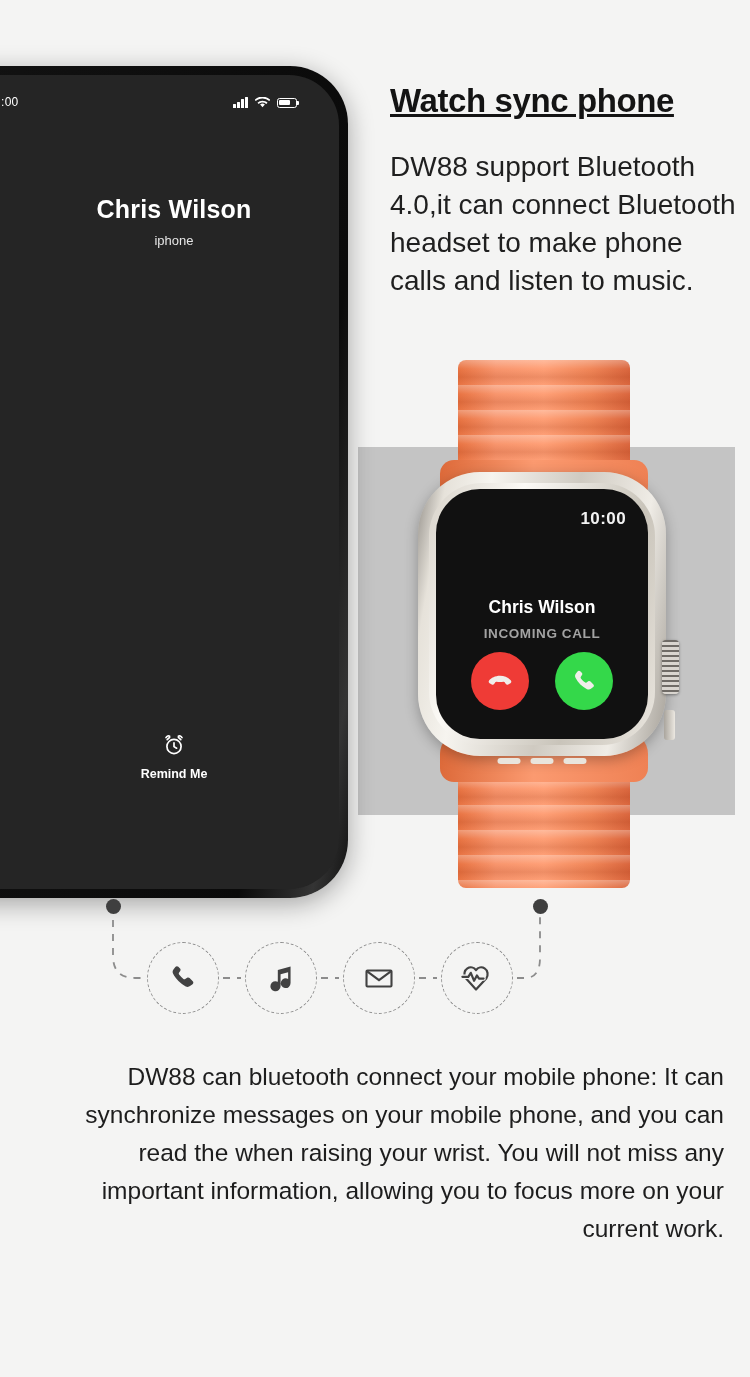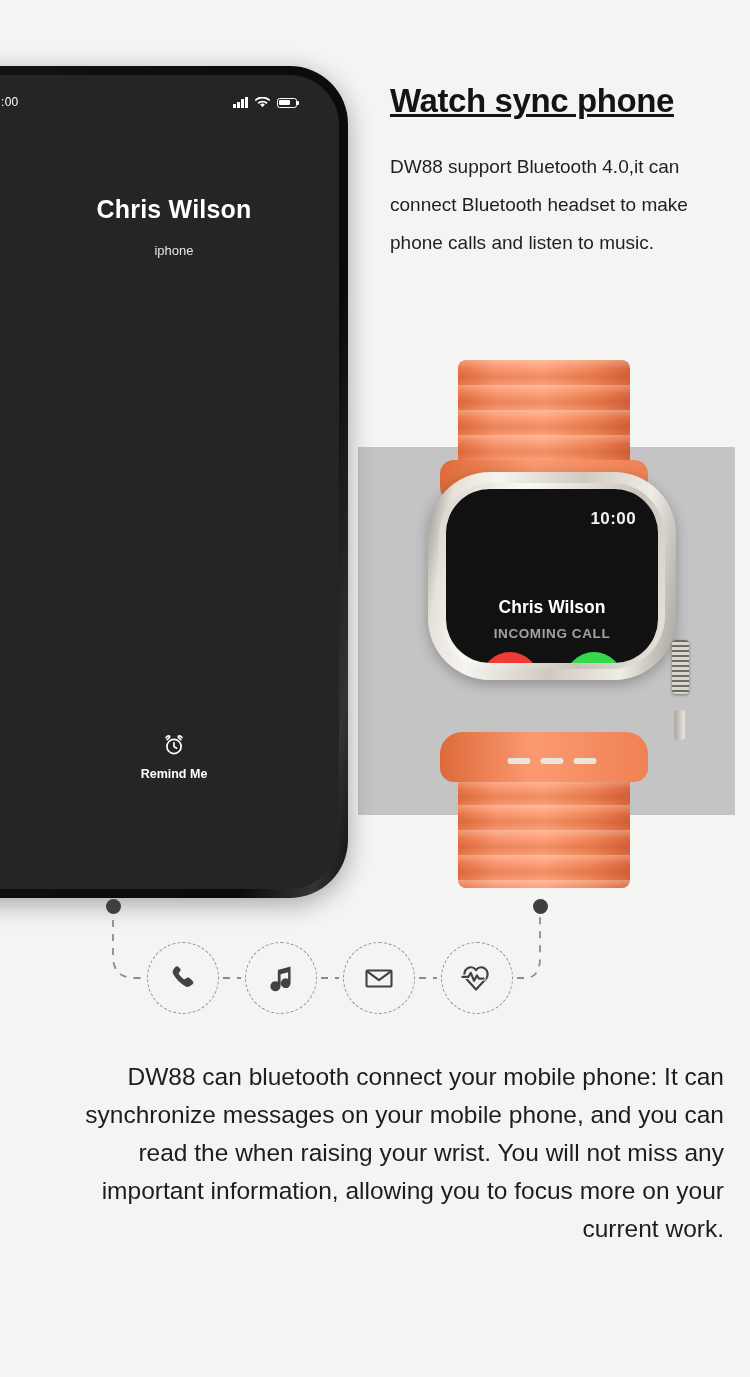--- a/index.html
+++ b/index.html
@@ -56,21 +56,21 @@
   }
   .batt::after{ content:""; position:absolute; right:-3px; top:2.6px;
     width:1.6px; height:4px; background:#fff; border-radius:0 1px 1px 0; }
   .batt i { display:block; height:100%; width:72%; background:#fff; border-radius:1px; }
 
   .caller {
     position:absolute; top:120px; left:0; right:0;
     text-align:center; padding-left:118px;
   }
   .caller-name { color:#fff; font-size:25px; font-weight:700; letter-spacing:.2px; }
-  .caller-sub { color:#e6e6e6; font-size:13px; margin-top:19px; }
+  .caller-sub { color:#e6e6e6; font-size:13px; margin-top:9px; }
 
   .phone-actions {
     position:absolute; left:118px; right:0; bottom:108px;
     display:flex; justify-content:space-around; align-items:flex-start;
   }
   .pa-col { width:120px; text-align:center; color:#fff; }
   .pa-icon { height:30px; display:flex; align-items:center; justify-content:center; }
   .pa-label { font-size:12.5px; margin-top:7px; font-weight:600; }
 
   .phone-calls {
@@ -87,21 +87,21 @@
 
   
   .headline {
     position:absolute; left:390px; top:82px;
     font-size:33px; font-weight:700; letter-spacing:-.4px;
     color:#141414;
     text-decoration:underline;
   }
   .sub-copy {
     position:absolute; left:390px; top:148px; width:348px;
-    font-size:19px; line-height:38px; color:#1f1f1f;
+    font-size:28px; line-height:38px; color:#1f1f1f;
   }
   .bottom-copy {
     position:absolute; left:52px; top:1058px; width:672px;
     font-size:24.5px; line-height:38px; color:#1d1d1d;text-align:right;
   }
 
   
   .watch { position:absolute; left:418px; top:360px; width:252px; height:530px; }
   .band {
     position:absolute; left:40px; width:172px;
@@ -117,21 +117,21 @@
     position:absolute; left:22px; top:100px; width:208px; height:48px;
     background:linear-gradient(90deg,#dd6a3a,#fb9a70 45%,#ef8154 100%);
     border-radius:14px 14px 22px 22px;
   }
   .band-flare-b {
     position:absolute; left:22px; top:372px; width:208px; height:50px;
     background:linear-gradient(90deg,#dd6a3a,#fb9a70 45%,#ef8154 100%);
     border-radius:22px 22px 14px 14px;
   }
   .case {
-    position:absolute; left:10px; top:112px; width:248px; height:208px;
+    position:absolute; left:0; top:112px; width:248px; height:284px;
     border-radius:62px;
     background:linear-gradient(100deg,#8e8a84 0%,#e6e2da 10%,#f6f4ef 25%,#cfcac1 55%,#efece6 80%,#a49f97 100%);
     box-shadow:0 4px 14px rgba(0,0,0,.28);
   }
   .case-inner {
     position:absolute; left:11px; top:11px; right:11px; bottom:11px;
     border-radius:53px;
     background:linear-gradient(110deg,#d8d3ca,#fbf9f5 30%,#c9c4ba 70%,#eae6df);
   }
   .watch-screen {

